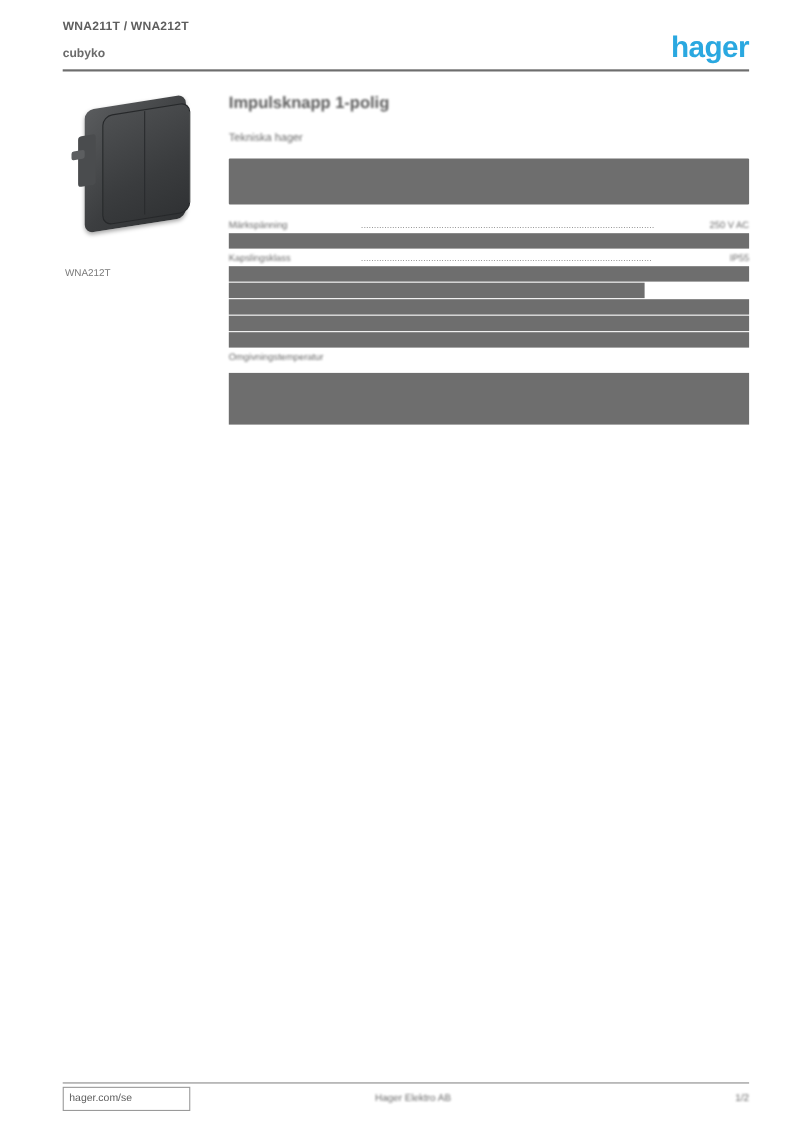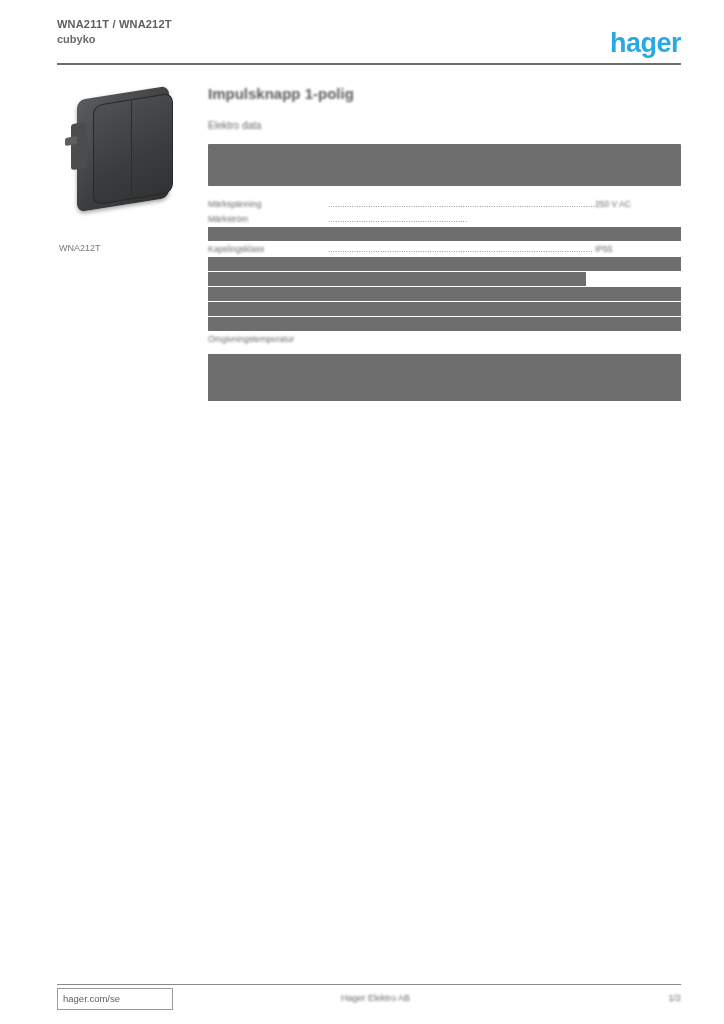--- a/index.html
+++ b/index.html
@@ -38,21 +38,21 @@
     color: #5e5e5e;
     letter-spacing: 0.2px;
     line-height: 13px;
     filter: blur(0.6px);
   }
   .doc-sub {
     font-size: 11px;
     font-weight: bold;
     color: #6a6a6a;
     line-height: 13px;
-    margin-top: 2px;
+    margin-top: 12px;
     filter: blur(0.6px);
   }
   .brand {
     position: absolute;
     right: 0;
     top: 12px;
     font-size: 27px;
     font-weight: bold;
     color: #2aa8e0;
     letter-spacing: -0.5px;
@@ -193,20 +193,21 @@
     margin-left: 48px;
   }
   .spec td.dots {
     color: #8e8e8e;
     overflow: hidden;
     white-space: nowrap;
     filter: blur(0.5px);
   }
   .spec td.value {
     width: 86px;
+    text-align: right;
     filter: blur(0.8px);
     white-space: nowrap;
     overflow: hidden;
   }
   .row-fill td {
     padding: 0;
   }
   .fillbar {
     height: 14px;
     background: #6e6e6e;
@@ -299,35 +300,30 @@
       <div class="dev-side"></div>
       <div class="dev-clip"></div>
       <div class="dev-face"></div>
       <div class="dev-split"></div>
     </div>
     <div class="img-caption">WNA212T</div>
   </div>
 
   <div class="content">
     <div class="title">Impulsknapp 1-polig</div>
-    <div class="subtitle">Elektro data</div>
+    <div class="subtitle">Tekniska hager</div>
 
     <div class="banner"></div>
 
     <table class="spec">
       <tbody>
           <tr>
         <td class="label">Märkspänning</td>
         <td class="dots">.................................................................................................................</td>
         <td class="value">250 V AC</td>
-      </tr>
-      <tr>
-        <td class="label">Märkström</td>
-        <td class="dots">...........................................................</td>
-        <td class="value"></td>
       </tr>
       <tr class="row-fill">
         <td colspan="3">
               <div class="fillbar w-long"></div>
             </td>
       </tr>
       <tr>
         <td class="label">Kapslingsklass</td>
         <td class="dots">................................................................................................................</td>
         <td class="value">IP55</td>

